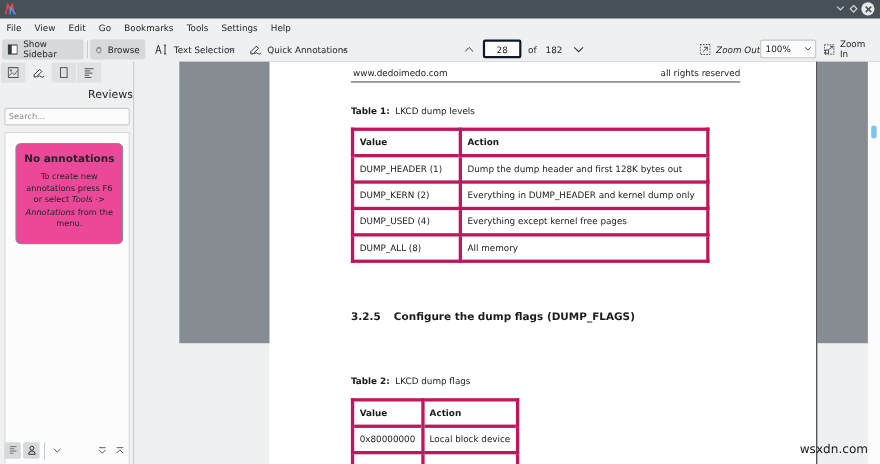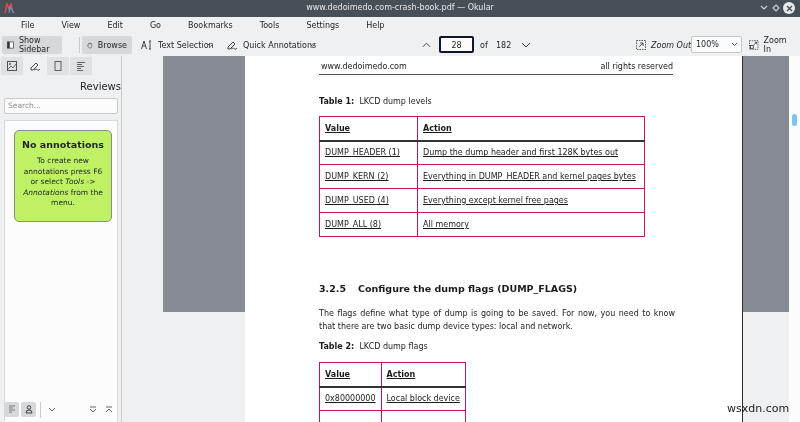--- a/index.html
+++ b/index.html
@@ -5,74 +5,73 @@
   * { box-sizing: border-box; margin: 0; padding: 0; }
   html, body { width: 800px; height: 422px; overflow: hidden; background: #eff0f1; font-family: "DejaVu Sans", sans-serif; font-size: 8px; color: #232627; }
 
   .titlebar { position: absolute; left: 0; top: 0; width: 800px; height: 17px; background: #475057; color: #eff0f1; }
   .titlebar .app-icon { position: absolute; left: 4px; top: 3px; width: 11px; height: 11px; }
   .titlebar .title { position: absolute; left: 0; right: 0; top: 3px; text-align: center; font-size: 8px; color: #e8eaeb; }
   .titlebar .wc { position: absolute; top: 2px; width: 12px; height: 12px; display: flex; align-items: center; justify-content: center; color: #cfd2d4; font-size: 8px; }
   .titlebar .wc.close { background: #e8e9ea; border-radius: 50%; color: #475057; font-weight: bold; font-size: 8px; }
 
   .menubar { position: absolute; left: 0; top: 17px; width: 800px; height: 17px; background: #eff0f1; display: flex; align-items: center; padding-left: 4px; }
-  .menubar .mi { padding: 0 7px 0 2px; font-size: 8px; color: #232627; margin-right: 3px; margin-left: 15px; }
+  .menubar .mi { padding: 0 7px 0 2px; font-size: 8px; color: #232627; margin-right: 3px; }
 
   .toolbar { position: absolute; left: 0; top: 34px; width: 800px; height: 22px; background: #eff0f1; }
   .tb-btn { position: absolute; top: 2px; height: 18px; display: flex; align-items: center; font-size: 8px; color: #232627; padding: 0 5px; border-radius: 2px; }
   .tb-btn.active { background: #d6d8da; }
   .tb-btn svg { margin-right: 5px; }
   .tb-sep { position: absolute; top: 3px; width: 1px; height: 16px; background: #c9cbcd; }
   .page-input { position: absolute; left: 439px; top: 36px; width: 35px; height: 17px; background: #fcfcfc; border: 2px solid #0f172a; border-radius: 2px; font-size: 8px; text-align: center; line-height: 15px; }
   .zoom-select { position: absolute; left: 691px; top: 36px; width: 51px; height: 17px; background: #fcfcfc; border: 1px solid #c4c6c8; border-radius: 2px; font-size: 8px; line-height: 15px; padding-left: 4px; }
   .zoom-select .chev { position: absolute; right: 3px; top: 0; font-size: 7px; color: #555; }
 
   .sidebar { position: absolute; left: 0; top: 56px; width: 122px; height: 366px; background: #eff0f1; border-right: 1px solid #c9cbcd; }
   .side-tabs { position: absolute; left: 1px; top: 1px; height: 18px; display: flex; }
   .side-tab { width: 23px; height: 18px; display: flex; align-items: center; justify-content: center; background: #dfe1e2; border-right: 1px solid #eff0f1; }
   .side-tab.active { background: #eff0f1; }
   .side-title { position: absolute; left: 0; width: 121px; top: 25px; text-align: right; font-size: 10px; color: #232627; }
   .side-search { position: absolute; left: 4px; top: 42px; width: 114px; height: 16px; background: #fcfcfc; border: 1px solid #c9cbcd; border-radius: 2px; font-size: 7.5px; color: #8a8d90; padding-left: 3px; line-height: 14px; }
   .side-list { position: absolute; left: 4px; top: 64px; width: 114px; height: 331px; background: #fcfcfc; border: 1px solid #d6d8da; }
-  .no-annot { position: absolute; left: 9px; top: 9px; width: 98px; height: 92px; border: 1px solid #8a8d90; border-radius: 5px; background: #bef264; text-align: center; }
+  .no-annot { position: absolute; left: 9px; top: 9px; width: 98px; height: 92px; border: 1px solid #8a8d90; border-radius: 5px; background: #ec4899; text-align: center; }
   .no-annot .h { font-size: 9.5px; font-weight: bold; margin-top: 8px; color: #232627; }
   .no-annot .p { font-size: 7.5px; line-height: 10.5px; margin-top: 6px; color: #232627; padding: 0 4px; }
   .side-bottom { position: absolute; left: 0; top: 344px; width: 121px; height: 22px; }
   .sb-btn { position: absolute; top: 2px; width: 15px; height: 15px; display: flex; align-items: center; justify-content: center; border-radius: 2px; }
   .sb-btn.active { background: #d6d8da; }
 
   .viewport { position: absolute; left: 123px; top: 56px; width: 666px; height: 256px; background: #878c93; margin-left: 40px; }
   .page { position: absolute; left: 82px; top: 0; width: 498px; height: 366px; background: #ffffff; border-right: 1px solid #2c2c2c; font-family: "DejaVu Sans", sans-serif; color: #1b1b1b; }
   .pg-header { position: absolute; left: 74px; top: 5px; width: 354px; height: 14px; border-bottom: 1px solid #555; font-size: 8px; }
   .pg-header .l { position: absolute; left: 2px; top: 1px; }
   .pg-header .r { position: absolute; right: 0; top: 1px; }
   .caption { position: absolute; font-size: 8px; }
   .caption b { font-weight: bold; }
   table.lt { position: absolute; border-collapse: collapse; font-size: 8px; }
-  table.lt td { border: 1px solid #be185d; padding: 0 5px; height: 24px; white-space: nowrap; text-decoration: underline; }
+  table.lt td { border: 3px solid #be185d; padding: 0 5px; height: 24px; white-space: nowrap; }
   table.lt tr.head td { font-weight: bold; border-bottom: 2px solid #333; }
   .section { position: absolute; left: 74px; top: 227px; font-size: 9.5px; font-weight: bold; }
   .section .num { margin-right: 12px; }
   .para { position: absolute; left: 74px; top: 251px; width: 356px; font-size: 8px; line-height: 13px; text-align: justify; }
 
   .vscroll { position: absolute; left: 789px; top: 56px; width: 11px; height: 366px; background: #fcfcfc; }
   .vscroll .thumb { position: absolute; left: 3px; top: 58px; width: 5px; height: 12px; background: #7fc4ee; border-radius: 3px; }
 
   .watermark { position: absolute; left: 727px; top: 402px; font-size: 11px; color: #1a1a1a; font-family: "DejaVu Sans", sans-serif; }
 </style>
 </head>
 <body>
 
 <div class="titlebar">
   <svg class="app-icon" viewBox="0 0 11 11">
     <rect x="0" y="0" width="11" height="11" fill="#475057"></rect>
     <path d="M1 10 L3 1 L5 6 L7 1 L9 10" stroke="#e04848" stroke-width="1.5" fill="none"></path>
     <path d="M5 10 L6 4 L10 10" stroke="#4ea0e0" stroke-width="1.2" fill="none"></path>
   </svg>
-  <div class="title">www.dedoimedo.com-crash-book.pdf — Okular</div>
   <div class="wc" style="left:758px">
     <svg width="8" height="6" viewBox="0 0 8 6">
         <path d="M1 1 L4 4 L7 1" stroke="#cfd2d4" stroke-width="1.2" fill="none"></path>
       </svg>
   </div>
   <div class="wc" style="left:770px">
     <svg width="8" height="8" viewBox="0 0 8 8">
         <path d="M4 1 L7 4 L4 7 L1 4 Z" stroke="#cfd2d4" stroke-width="1.1" fill="none"></path>
       </svg>
   </div>
@@ -88,21 +87,21 @@
   <span class="mi">View</span>
   <span class="mi">Edit</span>
   <span class="mi">Go</span>
   <span class="mi">Bookmarks</span>
   <span class="mi">Tools</span>
   <span class="mi">Settings</span>
   <span class="mi">Help</span>
 </div>
 
 <div class="toolbar">
-  <div class="tb-btn active" style="left:2px; width:60px;">
+  <div class="tb-btn active" style="left:2px; width:74px;">
     <svg width="10" height="10" viewBox="0 0 10 10">
         <rect x="0.5" y="0.5" width="9" height="9" fill="#fff" stroke="#31363b"></rect>
         <rect x="0.5" y="0.5" width="3.5" height="9" fill="#31363b"></rect>
       </svg>
     <span>Show Sidebar</span>
   </div>
   <div class="tb-sep" style="left:79px"></div>
   <div class="tb-btn active" style="left:82px; width:50px;">
     <svg width="10" height="11" viewBox="0 0 10 11">
         <path d="M2 6 L2 3 Q2 2 3 2 Q4 2 4 3 L4 2 Q4 1 5 1 Q6 1 6 2 L6 3 Q6 2 7 2 Q8 2 8 3 L8 7 Q8 10 5 10 Q3 10 2 8 L1 6 Q1 5 2 6 Z" stroke="#31363b" stroke-width="0.8" fill="none"></path>
@@ -253,37 +252,36 @@
           <tr class="head">
         <td style="width:98px">Value</td>
         <td>Action</td>
       </tr>
       <tr>
             <td>DUMP_HEADER (1)</td>
             <td>Dump the dump header and first 128K bytes out</td>
           </tr>
       <tr>
             <td>DUMP_KERN (2)</td>
-            <td>Everything in DUMP_HEADER and kernel pages bytes</td>
+            <td>Everything in DUMP_HEADER and kernel dump only</td>
           </tr>
       <tr>
             <td>DUMP_USED (4)</td>
             <td>Everything except kernel free pages</td>
           </tr>
       <tr>
             <td>DUMP_ALL (8)</td>
             <td>All memory</td>
           </tr>
     </tbody>
       </table>
 
     <div class="section">
       <span class="num">3.2.5</span><span>Configure the dump flags (DUMP_FLAGS)</span>
     </div>
-    <div class="para">The flags define what type of dump is going to be saved. For now, you need to know that there are two basic dump device types: local and network.</div>
 
     <div class="caption" style="left:74px; top:286px;">
       <b>Table 2:</b>&nbsp; <span>LKCD dump flags</span>
     </div>
     <table class="lt" style="left:74px; top:306px; width:143px;">
       <tbody>
           <tr class="head">
         <td style="width:56px">Value</td>
         <td>Action</td>
       </tr>

